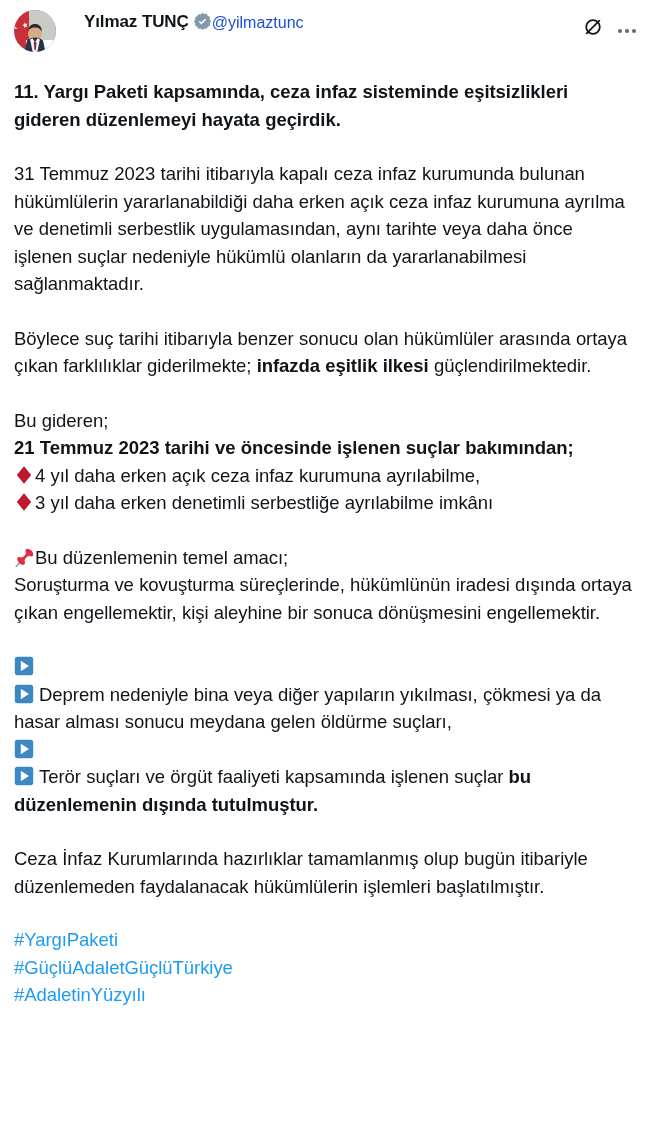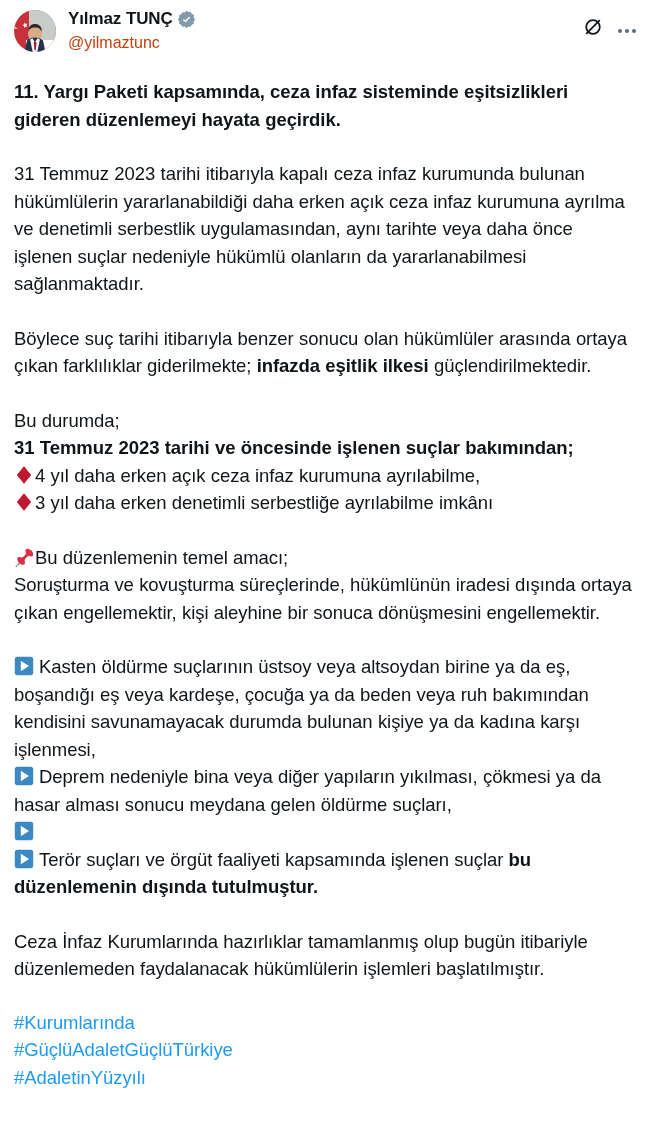--- a/index.html
+++ b/index.html
@@ -35,23 +35,23 @@
     border-radius: 50%;
     flex: 0 0 42px;
     overflow: hidden;
     margin-top: 2px;
     background: #7e8b96;
     position: relative;
   }
   .avatar svg { display: block; width: 42px; height: 42px; }
 
   .identity {
-    margin-left: 12px;
-    display: flex;
-    flex-direction: column;
+    margin-left: 28px;
+    display: flex;
+    flex-direction: row;
     justify-content: flex-start;
     padding-top: 1px;
   }
   .name-row {
     display: flex;
     align-items: center;
     gap: 4px;
     line-height: 20px;
   }
   .display-name {
@@ -64,21 +64,21 @@
   .verified-badge {
     display: inline-flex;
     width: 19px;
     height: 19px;
     flex: 0 0 19px;
   }
   .verified-badge svg { width: 19px; height: 19px; display: block; }
 
   .handle {
     font-size: 16px;
-    color: #c2410c;
+    color: #1d4ed8;
     line-height: 22px;
     margin-top: 3px;
     white-space: nowrap;
   }
 
   .header-actions {
     margin-left: auto;
     display: flex;
     align-items: center;
     gap: 14px;
@@ -194,22 +194,22 @@
     <div class="spacer"></div>
 
     <p class="para">31 Temmuz 2023 tarihi itibarıyla kapalı ceza infaz kurumunda bulunan hükümlülerin yararlanabildiği daha erken açık ceza infaz kurumuna ayrılma ve denetimli serbestlik uygulamasından, aynı tarihte veya daha önce işlenen suçlar nedeniyle hükümlü olanların da yararlanabilmesi sağlanmaktadır.</p>
 
     <div class="spacer"></div>
 
     <p class="para"><span>Böylece suç tarihi itibarıyla benzer sonucu olan hükümlüler arasında ortaya çıkan farklılıklar giderilmekte; </span><b>infazda eşitlik ilkesi</b><span> güçlendirilmektedir.</span></p>
 
     <div class="spacer"></div>
 
-    <p class="para">Bu durumda;</p>
-    <p class="para bold">31 Temmuz 2023 tarihi ve öncesinde işlenen suçlar bakımından;</p>
+    <p class="para">Bu gideren;</p>
+    <p class="para bold">21 Temmuz 2023 tarihi ve öncesinde işlenen suçlar bakımından;</p>
 
     <p class="para"><span class="emoji e-diamond"><svg viewBox="0 0 20 20" xmlns="http://www.w3.org/2000/svg" aria-hidden="true">
             <path d="M10 1.2 L17.2 10 L10 18.8 L2.8 10 Z" fill="#be1931"></path>
           </svg></span><span>4 yıl daha erken açık ceza infaz kurumuna ayrılabilme,</span></p>
 
     <p class="para"><span class="emoji e-diamond"><svg viewBox="0 0 20 20" xmlns="http://www.w3.org/2000/svg" aria-hidden="true">
             <path d="M10 1.2 L17.2 10 L10 18.8 L2.8 10 Z" fill="#be1931"></path>
           </svg></span><span>3 yıl daha erken denetimli serbestliğe ayrılabilme imkânı</span></p>
 
 
@@ -220,21 +220,21 @@
             <path d="M12.0 2.3 c1.4 -1.4 4.3 .2 5.4 1.3 c1.1 1.1 2.7 4.0 1.3 5.4 c-1.0 1.0 -2.5 .2 -3.6 .1 c-1.0 -.1 -1.9 .6 -2.9 1.6 c-1.0 1.0 -1.7 1.9 -1.6 2.9 c.1 1.1 .9 2.6 -.1 3.6 c-1.4 1.4 -4.3 -.2 -5.4 -1.3 c-1.1 -1.1 -2.7 -4.0 -1.3 -5.4 c1.0 -1.0 2.5 -.2 3.6 -.1 c1.0 .1 1.9 -.6 2.9 -1.6 c1.0 -1.0 1.7 -1.9 1.6 -2.9 c-.1 -1.1 -.9 -2.6 .1 -3.6 z" fill="#dd2e44"></path>
           </svg></span><span>Bu düzenlemenin temel amacı;</span></p>
 
     <p class="para">Soruşturma ve kovuşturma süreçlerinde, hükümlünün iradesi dışında ortaya çıkan engellemektir, kişi aleyhine bir sonuca dönüşmesini engellemektir.</p>
 
     <div class="spacer"></div>
 
     <p class="para"><span class="emoji e-arrow"><svg viewBox="0 0 20 20" xmlns="http://www.w3.org/2000/svg" aria-hidden="true">
             <rect x="0.8" y="0.8" width="18.4" height="18.4" rx="2.6" fill="#3b88c3"></rect>
             <path d="M6.8 4.7 L15.0 10 L6.8 15.3 Z" fill="#ffffff"></path>
-          </svg></span><span>Kasten öldürme suçlarının üstsoy veya altsoydan birine ya da eş, boşandığı eş veya kardeşe, çocuğa ya da beden veya ruh bakımından kendisini savunamayacak durumda bulunan kişiye ya da kadına karşı işlenmesi,</span></p>
+          </svg></span></p>
 
     <p class="para"><span class="emoji e-arrow"><svg viewBox="0 0 20 20" xmlns="http://www.w3.org/2000/svg" aria-hidden="true">
             <rect x="0.8" y="0.8" width="18.4" height="18.4" rx="2.6" fill="#3b88c3"></rect>
             <path d="M6.8 4.7 L15.0 10 L6.8 15.3 Z" fill="#ffffff"></path>
           </svg></span><span>Deprem nedeniyle bina veya diğer yapıların yıkılması, çökmesi ya da hasar alması sonucu meydana gelen öldürme suçları,</span></p>
 
     <p class="para"><span class="emoji e-arrow"><svg viewBox="0 0 20 20" xmlns="http://www.w3.org/2000/svg" aria-hidden="true">
             <rect x="0.8" y="0.8" width="18.4" height="18.4" rx="2.6" fill="#3b88c3"></rect>
             <path d="M6.8 4.7 L15.0 10 L6.8 15.3 Z" fill="#ffffff"></path>
           </svg></span></p>
@@ -244,19 +244,19 @@
             <path d="M6.8 4.7 L15.0 10 L6.8 15.3 Z" fill="#ffffff"></path>
           </svg></span><span>Terör suçları ve örgüt faaliyeti kapsamında işlenen suçlar </span><b>bu düzenlemenin dışında tutulmuştur.</b></p>
 
     <div class="spacer"></div>
 
     <p class="para">Ceza İnfaz Kurumlarında hazırlıklar tamamlanmış olup bugün itibariyle düzenlemeden faydalanacak hükümlülerin işlemleri başlatılmıştır.</p>
 
     <div class="spacer-sm"></div>
 
     <p class="para">
-      <a class="hashtag" href="#" style="text-decoration:none">#Kurumlarında</a>
+      <a class="hashtag" href="#" style="text-decoration:none">#YargıPaketi</a>
       <a class="hashtag" href="#" style="text-decoration:none">#GüçlüAdaletGüçlüTürkiye</a>
       <a class="hashtag" href="#" style="text-decoration:none">#AdaletinYüzyılı</a>
     </p>
 
   </div>
 </div>
 
 </body></html>

